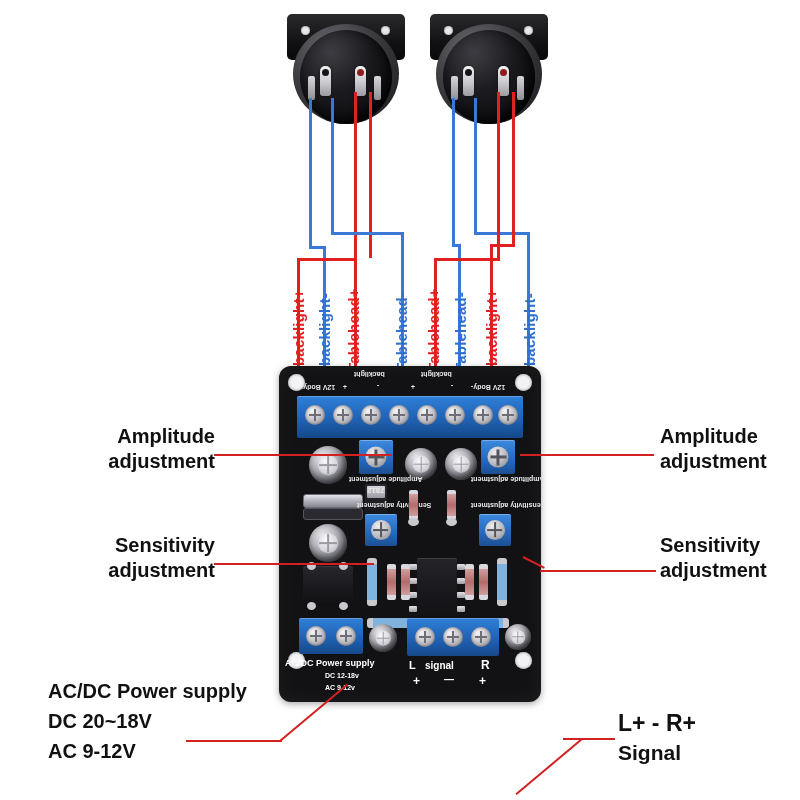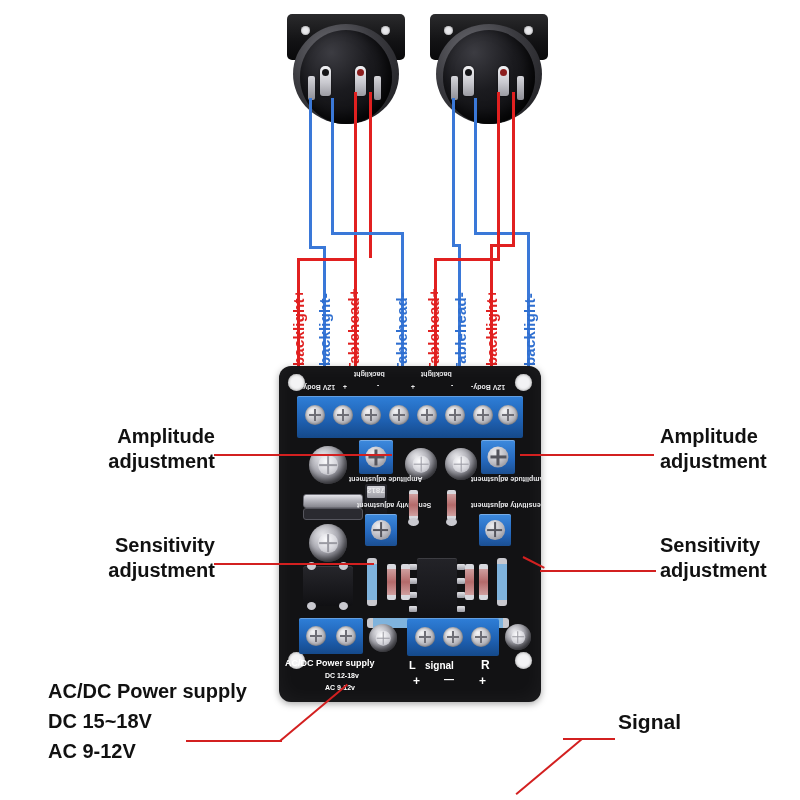--- a/index.html
+++ b/index.html
@@ -356,21 +356,22 @@
     <div>adjustment</div>
   </div>
 
   <div class="anno big anno-r" style="left:660px;top:533px;width:175px;">
     <div>Sensitivity</div>
     <div>adjustment</div>
   </div>
 
   <div class="anno big anno-r" style="left:48px;top:676px;width:250px;line-height:1.5;">
     <div>AC/DC Power supply</div>
-    <div>DC 15~18V</div>
+    <div>DC 20~18V</div>
     <div>AC 9-12V</div>
   </div>
 
   <div class="anno sig anno-r" style="left:618px;top:708px;width:175px;line-height:1.35;">
+    <div style="font-size:23px;">L+ - R+</div>
     <div style="font-size:21px;">Signal</div>
   </div>
 
 </div>
 
 </body></html>

